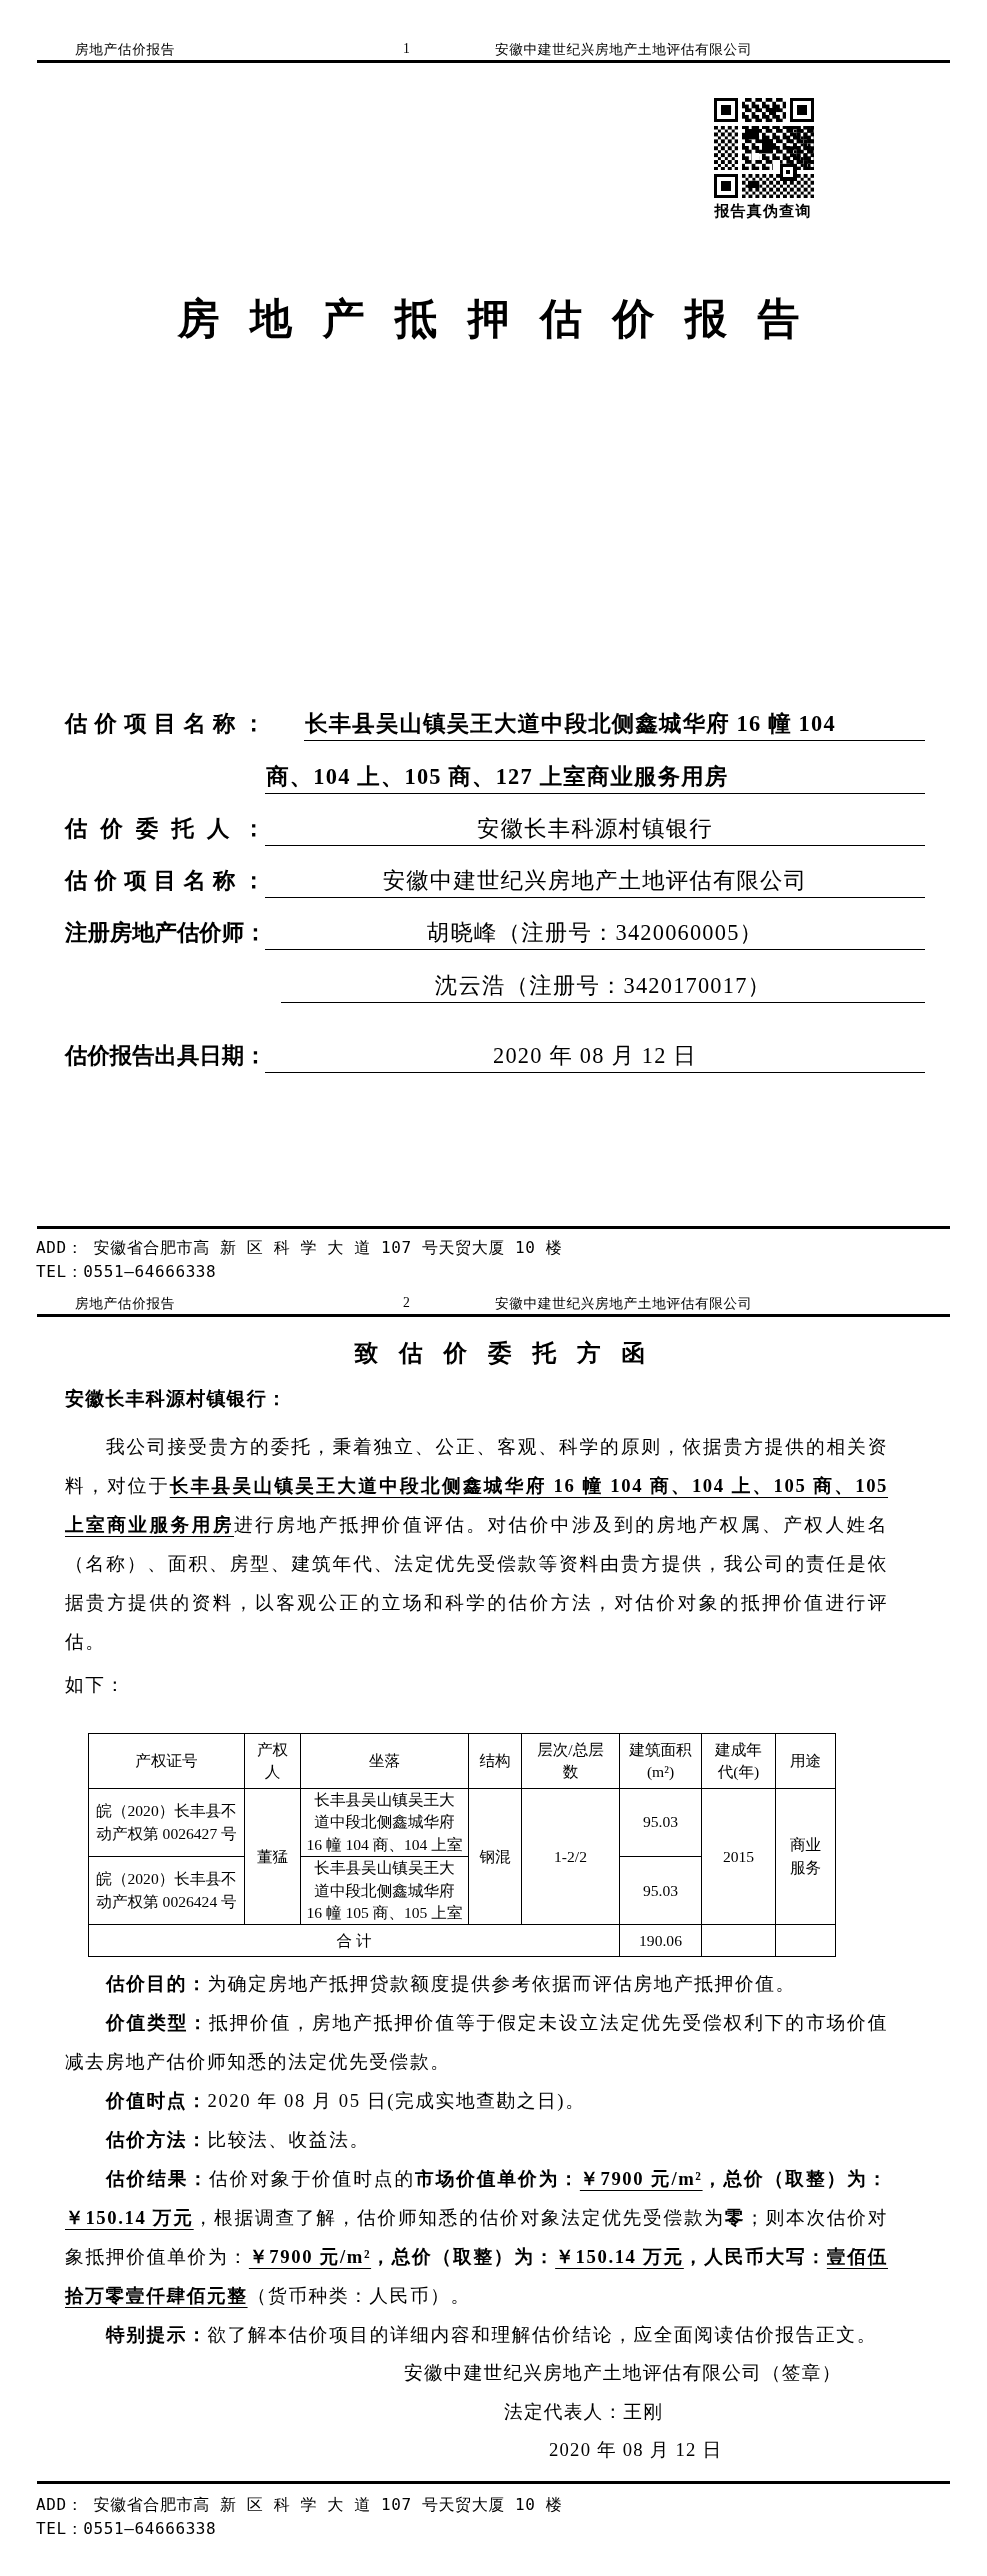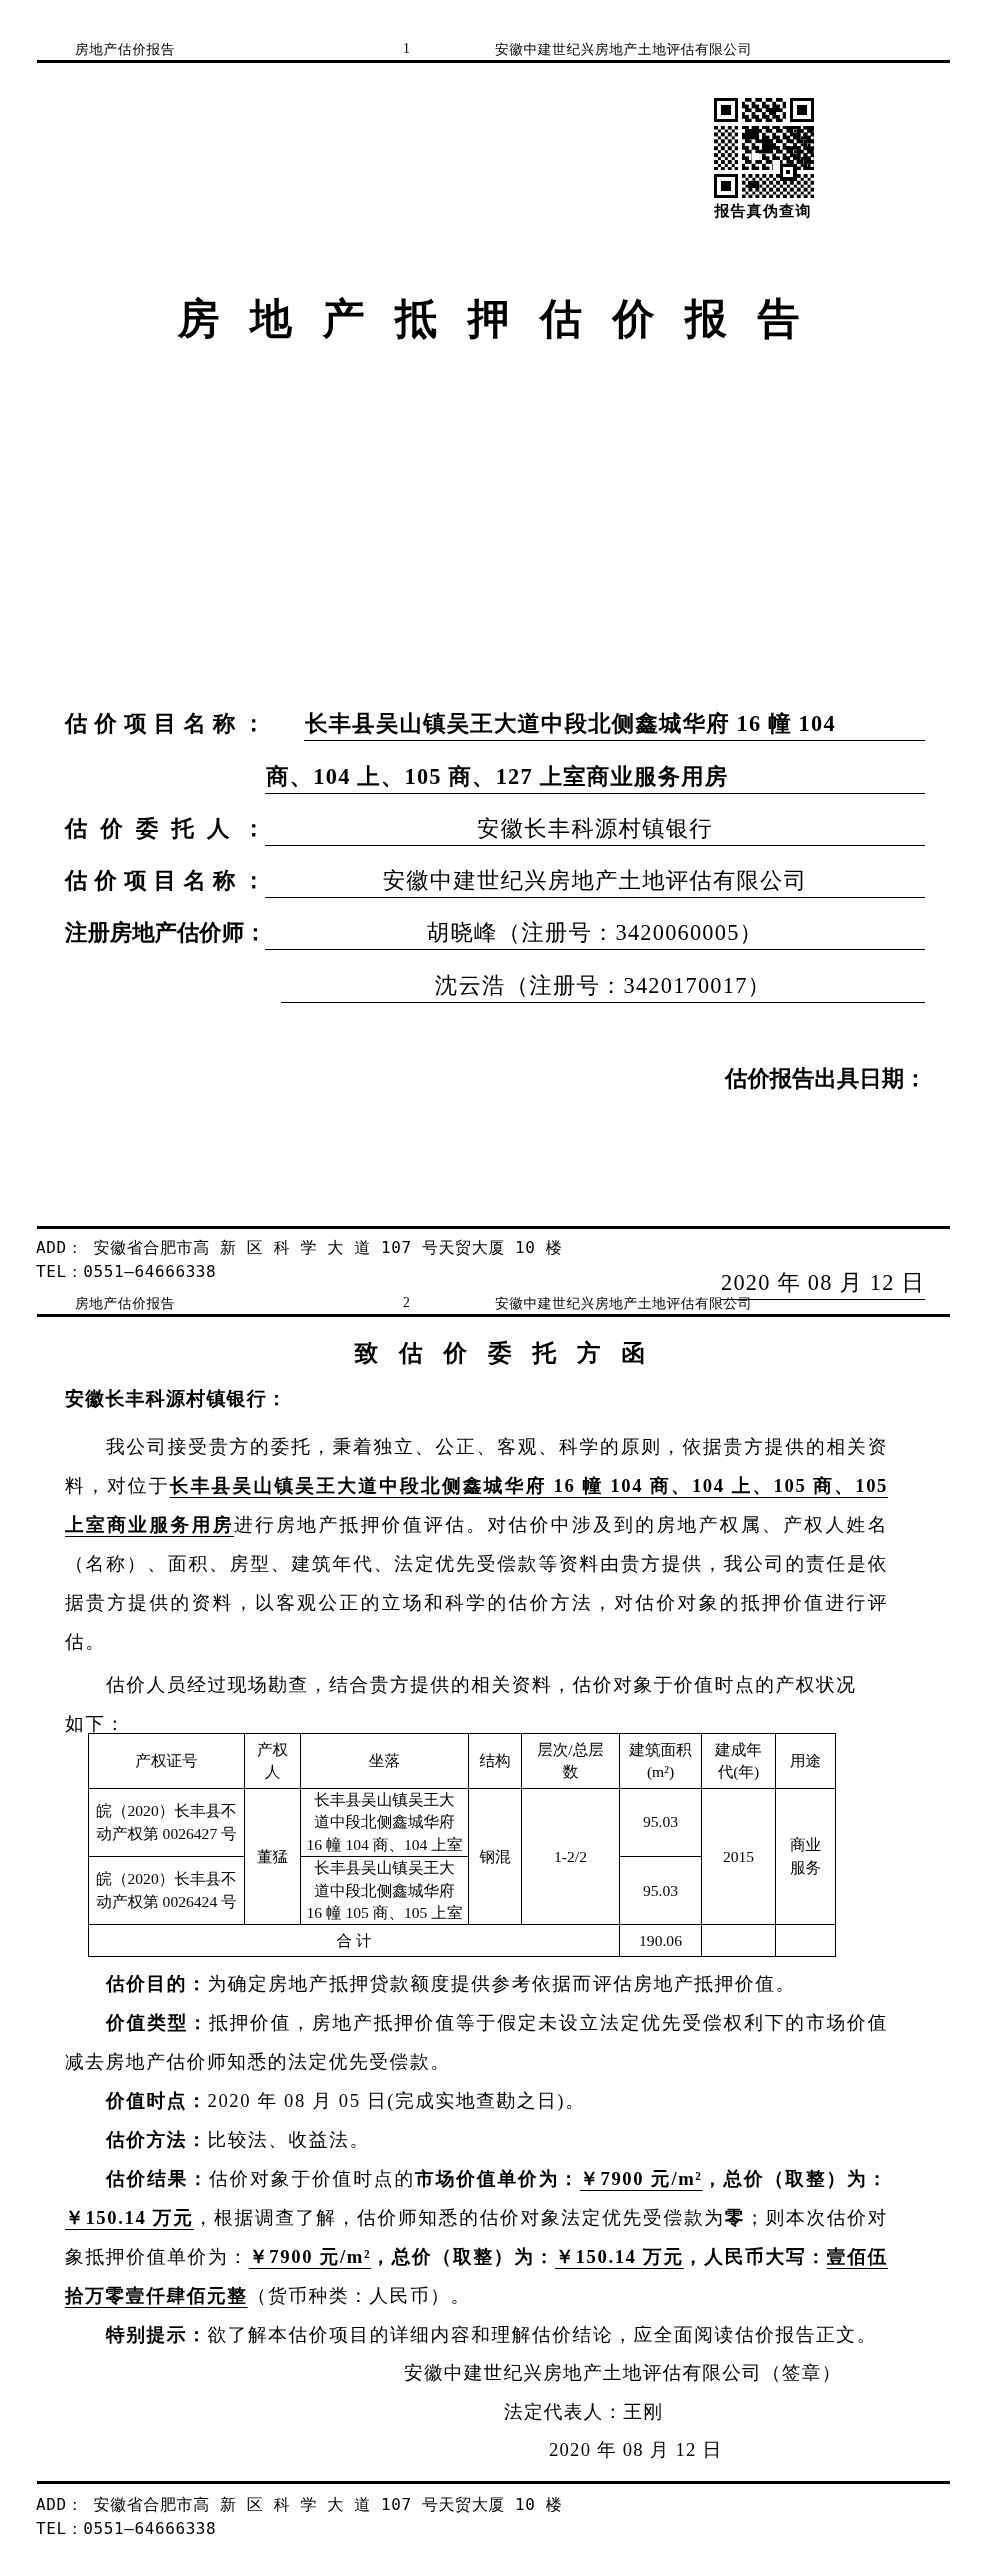--- a/index.html
+++ b/index.html
@@ -128,21 +128,21 @@
     <span class="fvalue">安徽中建世纪兴房地产土地评估有限公司</span>
   </div>
   <div class="frow" style="top:913px;">
     <span class="flabel">注册房地产估价师：</span>
     <span class="fvalue">胡晓峰（注册号：3420060005）</span>
   </div>
   <div class="frow" style="top:966px;gap:16px;">
     <span class="flabel"></span>
     <span class="fvalue">沈云浩（注册号：3420170017）</span>
   </div>
-  <div class="frow" style="top:1066px;flex-direction:column;">
+  <div class="frow" style="top:1036px;">
     <span class="flabel">估价报告出具日期：</span>
     <span class="fvalue">2020 年 08 月 12 日</span>
   </div>
 
   <div class="rule" style="top:1226px;"></div>
   <div class="addr" style="top:1238px;">ADD： 安徽省合肥市高 新 区 科 学 大 道 107 号天贸大厦 10 楼</div>
   <div class="addr" style="top:1262px;">TEL：0551—64666338</div>
 
   <div class="pg-header" style="top:1295px;">
     <span class="ph-left">房地产估价报告</span>
@@ -150,21 +150,20 @@
     <span class="ph-right">安徽中建世纪兴房地产土地评估有限公司</span>
   </div>
   <div class="rule" style="top:1314px;"></div>
 
   <h2 class="letter-title">致 估 价 委 托 方 函</h2>
   <div class="salutation">安徽长丰科源村镇银行：</div>
 
   <div class="para p-ind" style="top:1427px;"><span class="seg-n">我公司接受贵方的委托，秉着独立、公正、客观、科学的原则，依据贵方提供的相关资料，对位于</span><span class="seg-bu">长丰县吴山镇吴王大道中段北侧鑫城华府 16 幢 104 商、104 上、105 商、105 上室商业服务用房</span><span class="seg-n">进行房地产抵押价值评估。对估价中涉及到的房地产权属、产权人姓名（名称）、面积、房型、建筑年代、法定优先受偿款等资料由贵方提供，我公司的责任是依据贵方提供的资料，以客观公正的立场和科学的估价方法，对估价对象的抵押价值进行评估。</span></div>
 
   <div class="para" style="top:1665px;">
-    <div class="p-ind">估价人员经过现场勘查，结合贵方提供的相关资料，估价对象于价值时点的产权状况</div>
     <div>如下：</div>
   </div>
 
   <table class="ptable">
     <colgroup>
       <col style="width:156px">
         <col style="width:56px">
         <col style="width:168px">
         <col style="width:53px">
       <col style="width:98px">

